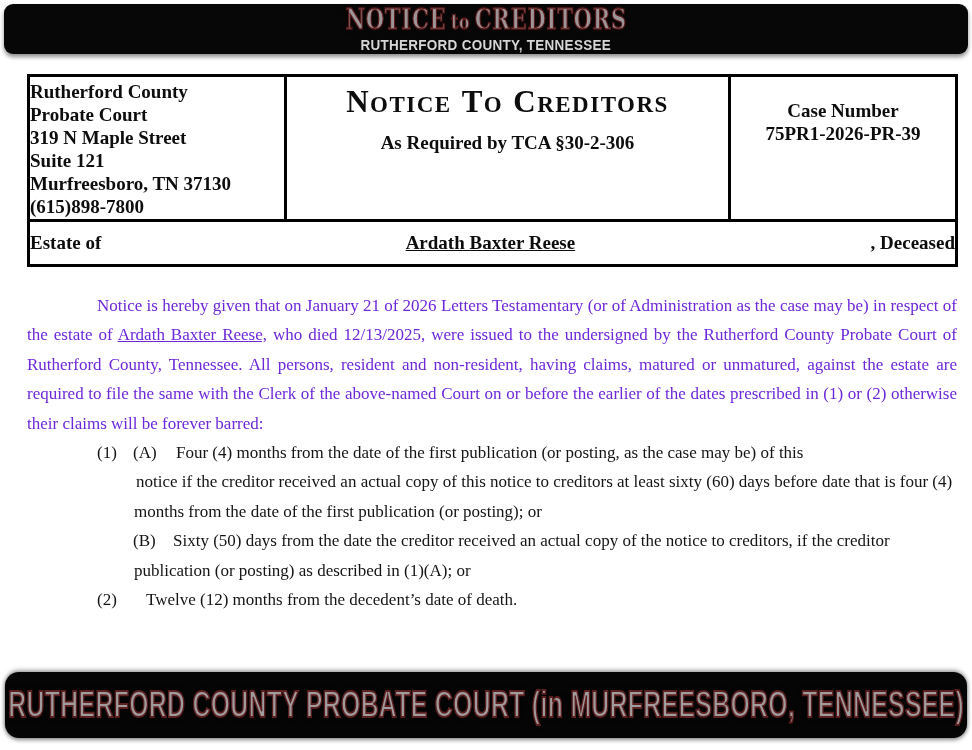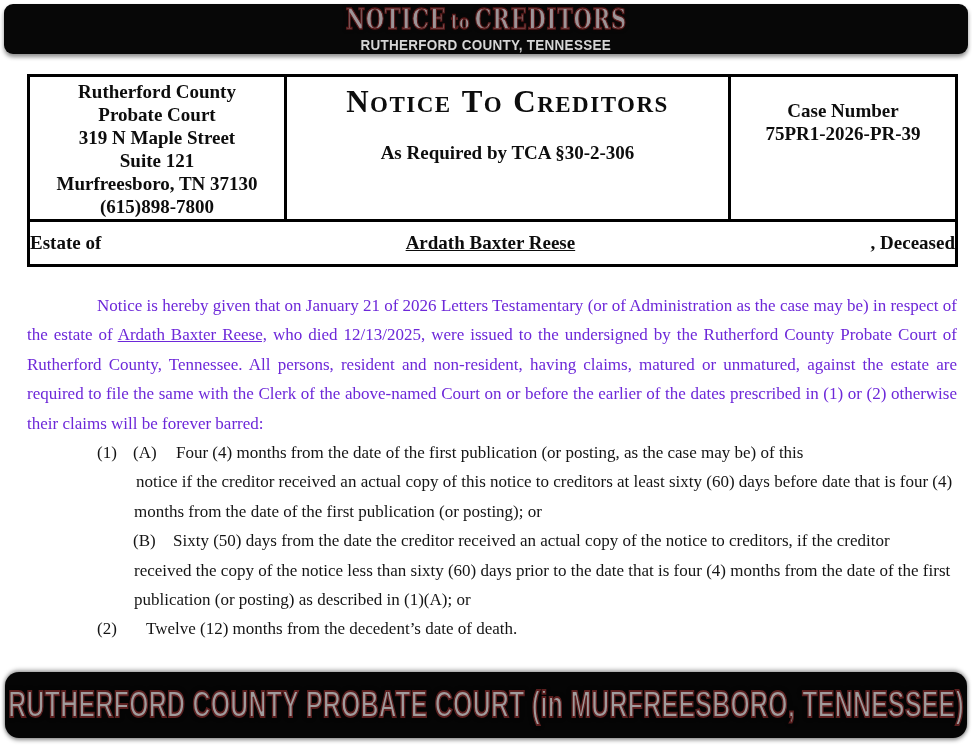--- a/index.html
+++ b/index.html
@@ -38,29 +38,29 @@
   }
 
   
   .header-table {
     position: absolute; left: 27px; top: 74px; width: 931px;
     border: 3px solid #000; background: #fff; color: #0d0d0d;
   }
   .ht-row1 { display: flex; border-bottom: 3px solid #000; height: 145px; }
   .cell-left {
     width: 257px; border-right: 3px solid #000;
-    text-align: center; font-weight: 700; font-size: 19px; line-height: 23px;
+    font-weight: 700; font-size: 19px; line-height: 23px;
     padding-top: 3px;
   }
   .cell-center { flex: 1; border-right: 3px solid #000; text-align: center; padding-top: 8px; }
   .nt-title { font-weight: 700; letter-spacing: 1.5px; line-height: 34px; white-space: nowrap; }
   .nt-w { margin: 0 5px; }
   .bc { font-size: 31px; }
   .scaps { font-size: 23px; }
-  .nt-sub { font-weight: 700; font-size: 19px; line-height: 22px; margin-top: 18px; }
+  .nt-sub { font-weight: 700; font-size: 19px; line-height: 22px; margin-top: 8px; }
   .cell-right {
     width: 224px; text-align: center; padding-top: 22px;
     font-weight: 700; font-size: 19px; line-height: 23px; white-space: nowrap;
   }
   .ht-row2 {
     height: 42px; display: flex; align-items: center; justify-content: space-between;
     font-weight: 700; font-size: 19px;
   }
   .estate-name { text-decoration: underline; margin-left: 9px; }
 
@@ -145,21 +145,20 @@
       <span class="mk1">(1)</span>
       <span class="mk2">(A)</span>
       <span>Four (4) months from the date of the first publication (or posting, as the case may be) of this</span>
     </div>
     <div class="tl tl-wrap">notice if the creditor received an actual copy of this notice to creditors at least sixty (60) days before date that is four (4)</div>
     <div class="tl tl-wrap2">months from the date of the first publication (or posting); or</div>
     <div class="tl tl-b1">
       <span class="mk2">(B)</span>
       <span>Sixty (50) days from the date the creditor received an actual copy of the notice to creditors, if the creditor</span>
     </div>
-    <div class="tl tl-wrap2">received the copy of the notice less than sixty (60) days prior to the date that is four (4) months from the date of the first</div>
     <div class="tl tl-wrap2">publication (or posting) as described in (1)(A); or</div>
     <div class="tl tl-2">
       <span class="mk1">(2)</span>
       <span>Twelve (12) months from the decedent’s date of death.</span>
     </div>
   </div>
 
   <div class="footer-banner">
     <div class="fb-text">RUTHERFORD COUNTY PROBATE COURT (in MURFREESBORO, TENNESSEE)</div>
   </div>

